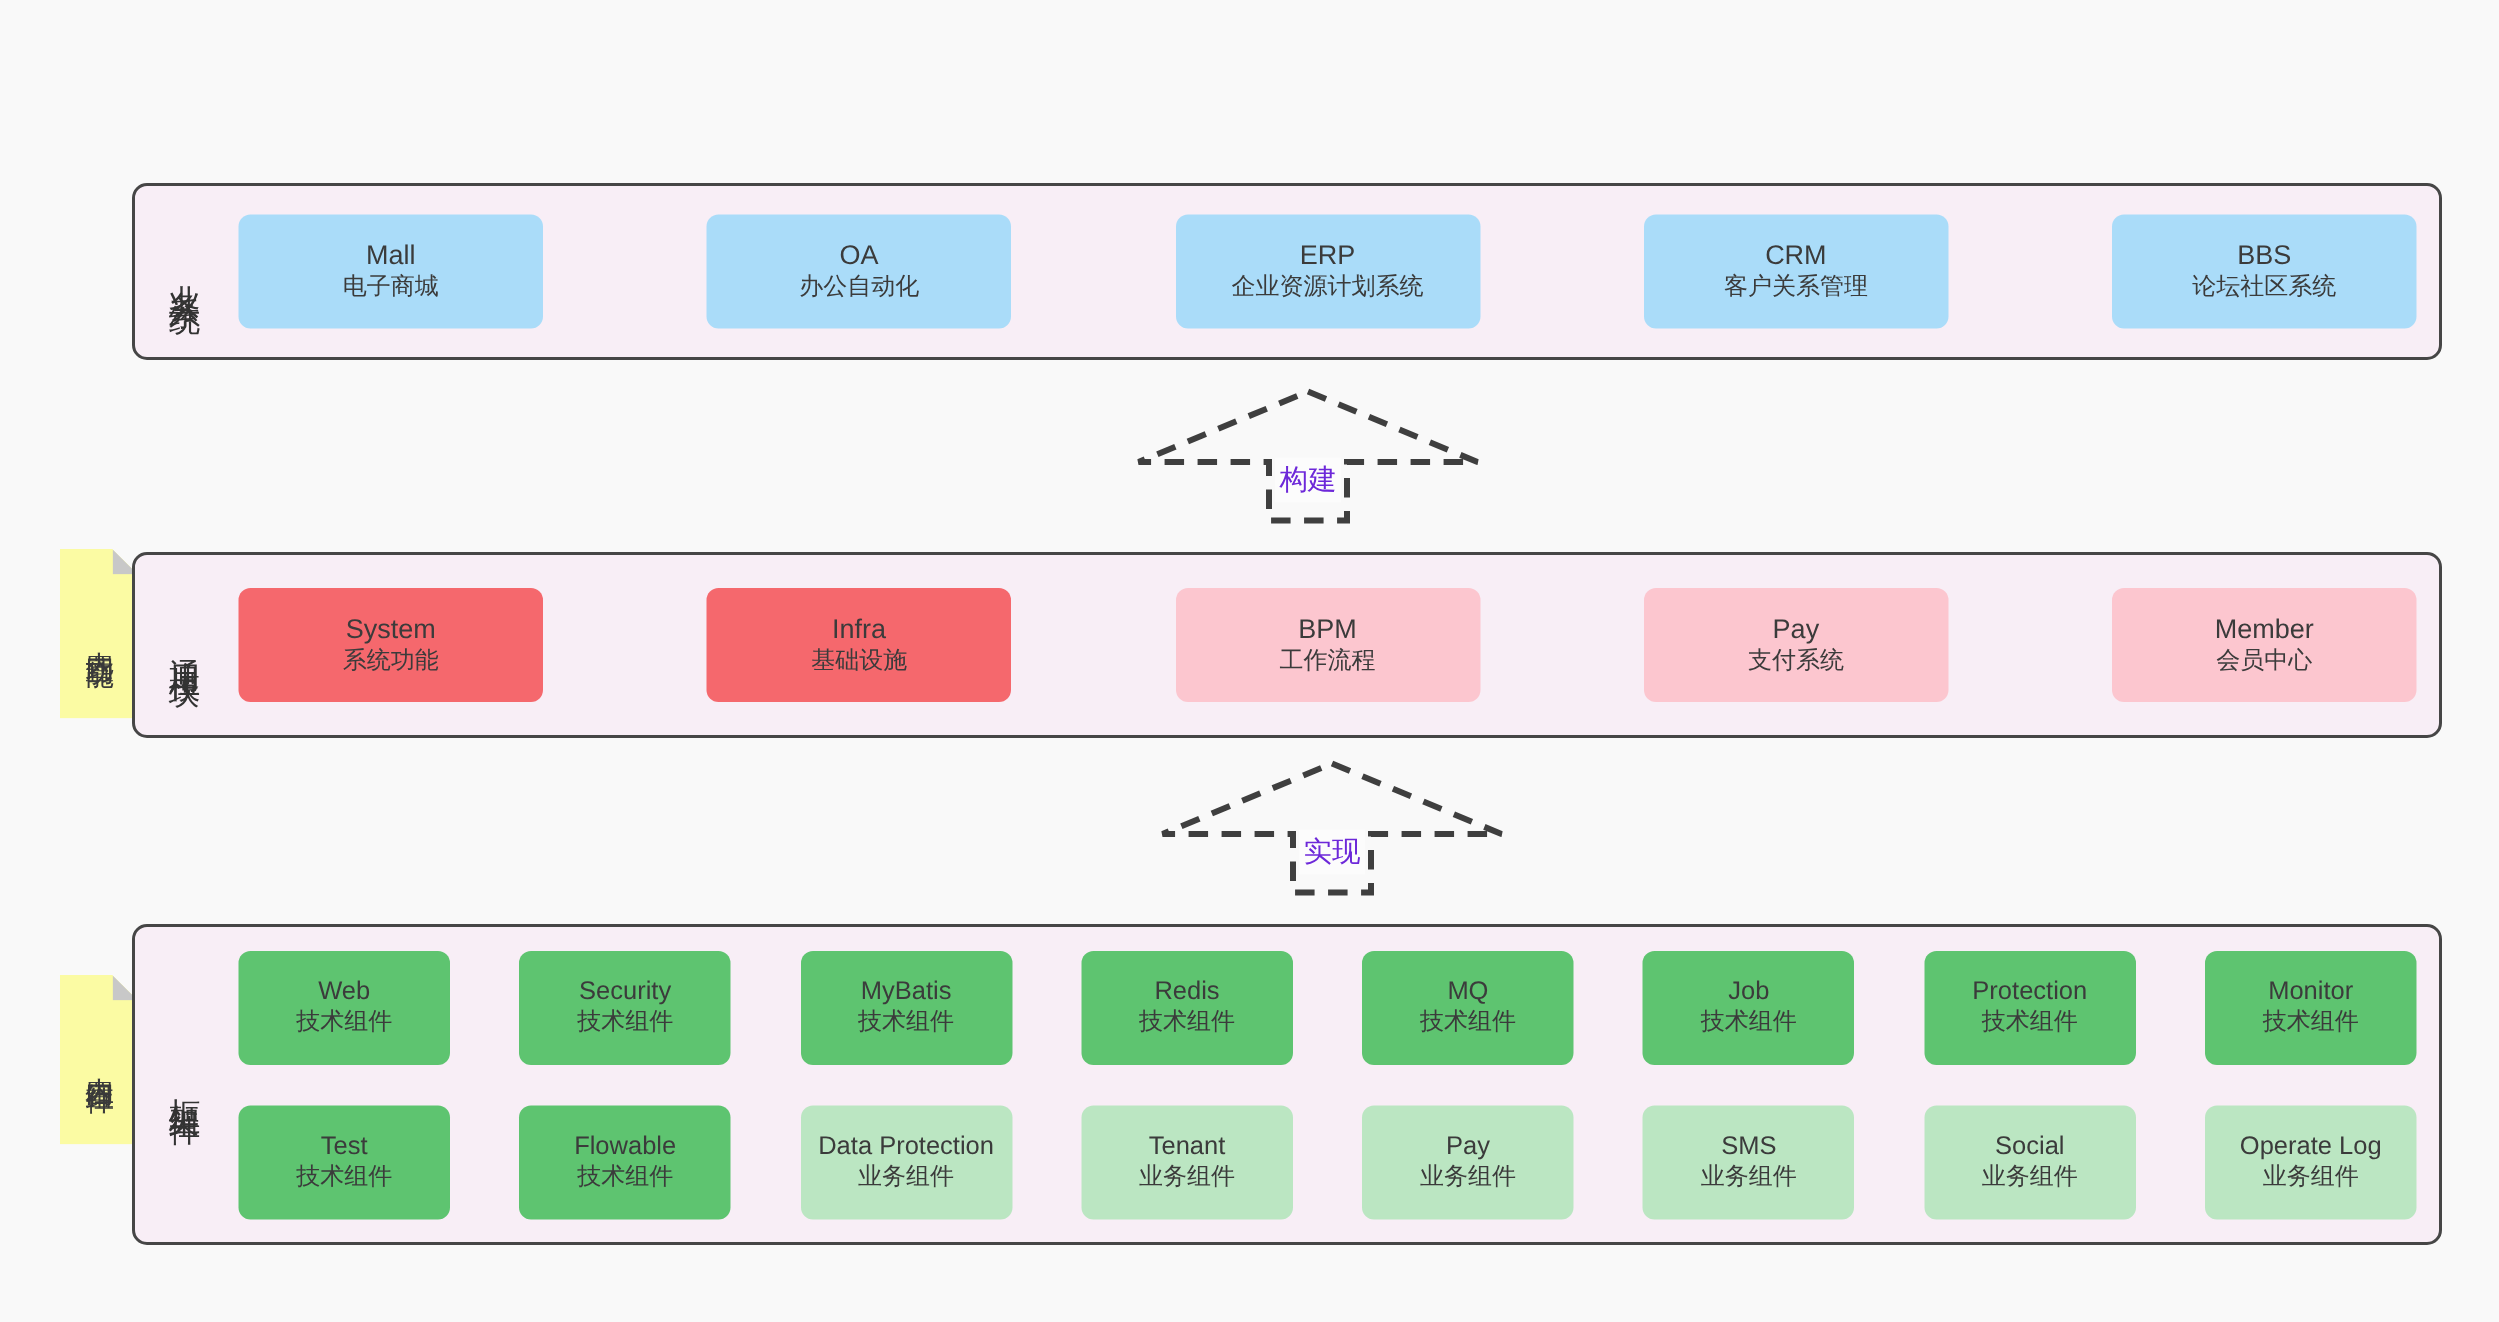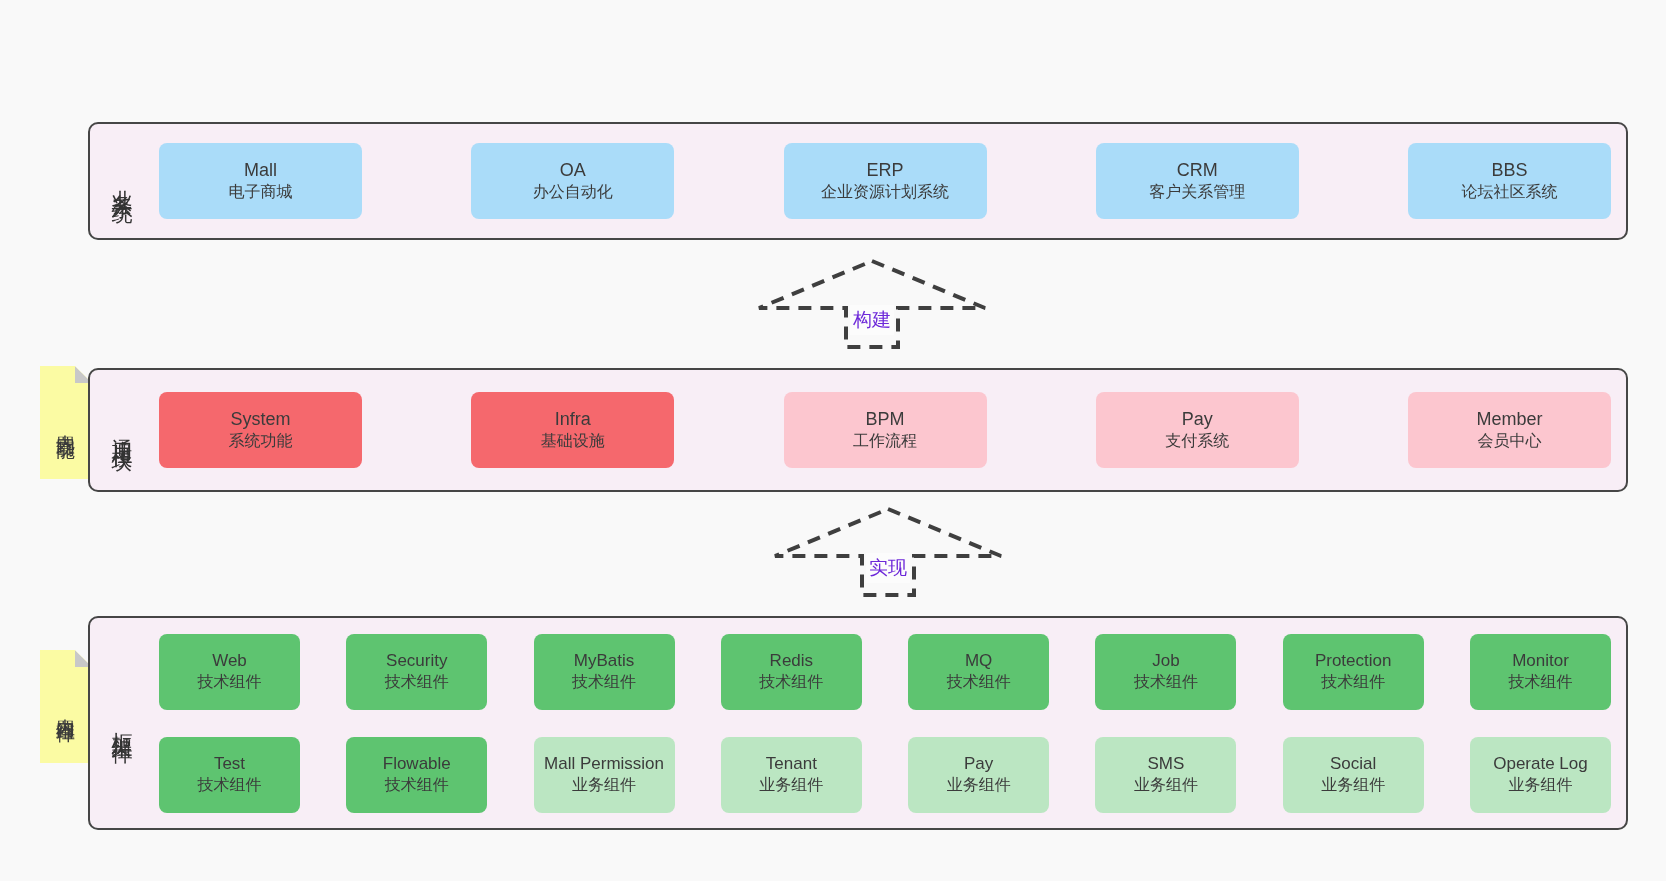--- a/index.html
+++ b/index.html
@@ -203,21 +203,21 @@
       <div class="row">
         <div class="node green w141">
           <span class="t">Test</span>
           <span class="d">技术组件</span>
         </div>
         <div class="node green w141">
           <span class="t">Flowable</span>
           <span class="d">技术组件</span>
         </div>
         <div class="node lightgreen w141">
-          <span class="t">Mall Permission</span>
+          <span class="t">Data Protection</span>
           <span class="d">业务组件</span>
         </div>
         <div class="node lightgreen w141">
           <span class="t">Tenant</span>
           <span class="d">业务组件</span>
         </div>
         <div class="node lightgreen w141">
           <span class="t">Pay</span>
           <span class="d">业务组件</span>
         </div>

